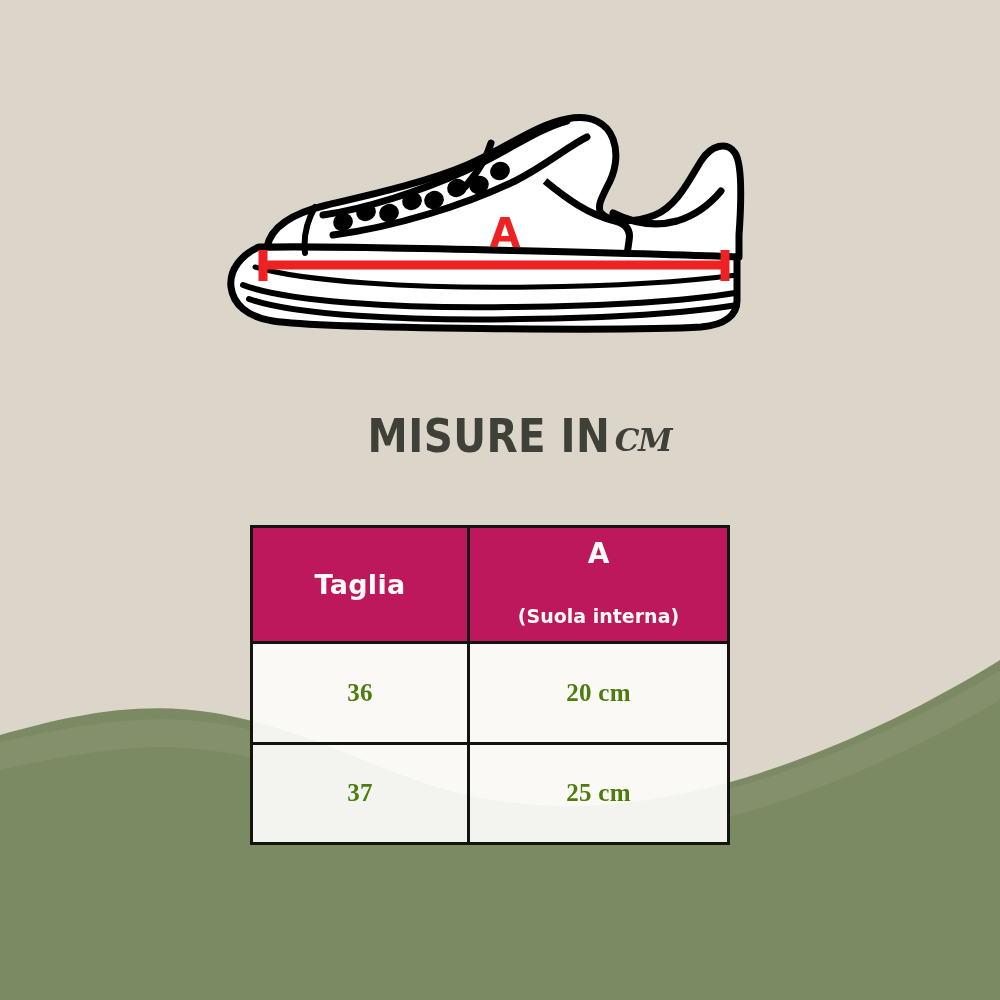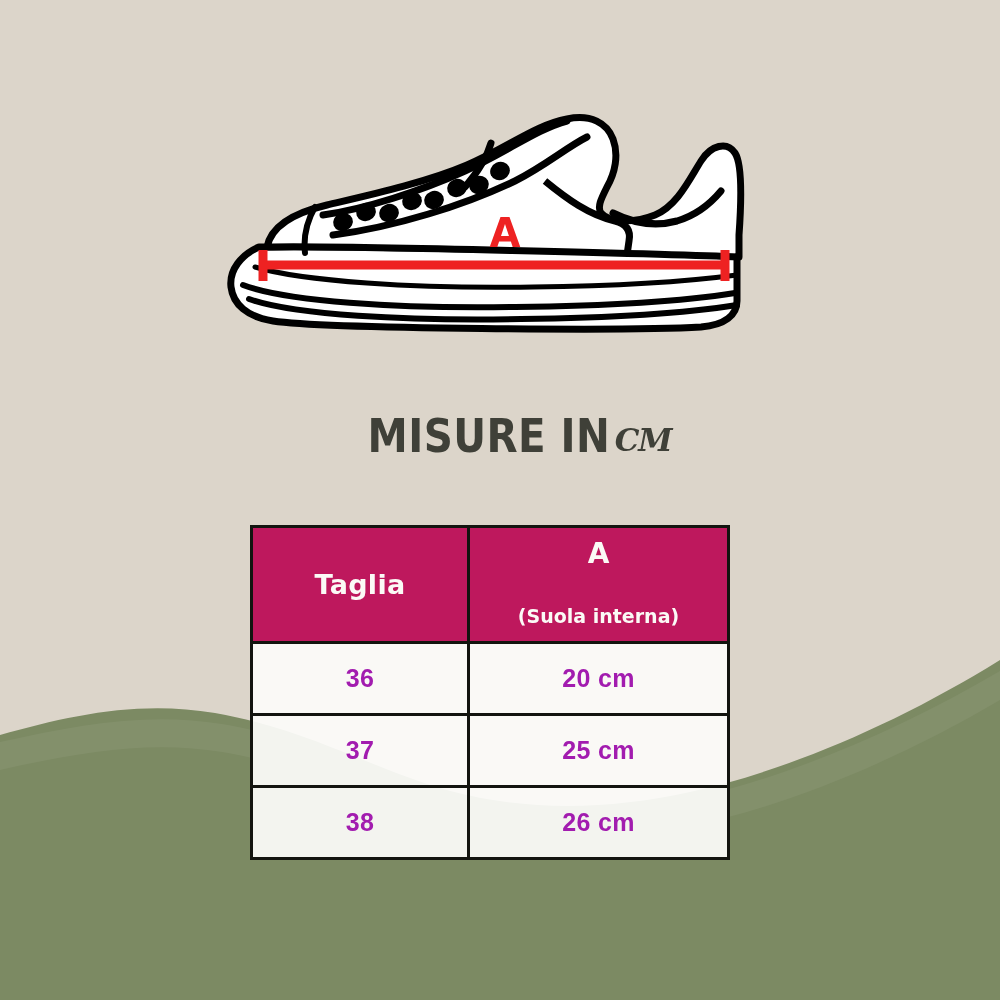--- a/index.html
+++ b/index.html
@@ -111,22 +111,22 @@
     font-family: "DejaVu Sans", sans-serif;
     font-size: 19px;
     font-weight: bold;
     line-height: 1.35;
     display: block;
     margin-top: 36px;
   }
   .data-row td {
     background: rgba(252, 252, 250, 0.93);
     height: 69px;
-    color: #a21caf;
-    font-family: Liberation Sans, sans-serif;
+    color: #4d7c0f;
+    font-family: Liberation Serif, serif;
     font-size: 25px;
     font-weight: bold;
     letter-spacing: 0.3px;
   }
 </style>
 </head>
 <body>
 
 <div id="stage">
 
@@ -243,20 +243,16 @@
     </thead>
     <tbody>
       <tr class="data-row">
         <td>36</td>
         <td>20 cm</td>
       </tr>
       <tr class="data-row">
         <td>37</td>
         <td>25 cm</td>
       </tr>
-      <tr class="data-row">
-        <td>38</td>
-        <td>26 cm</td>
-      </tr>
     </tbody>
   </table>
 
 </div>
 
 </body></html>

